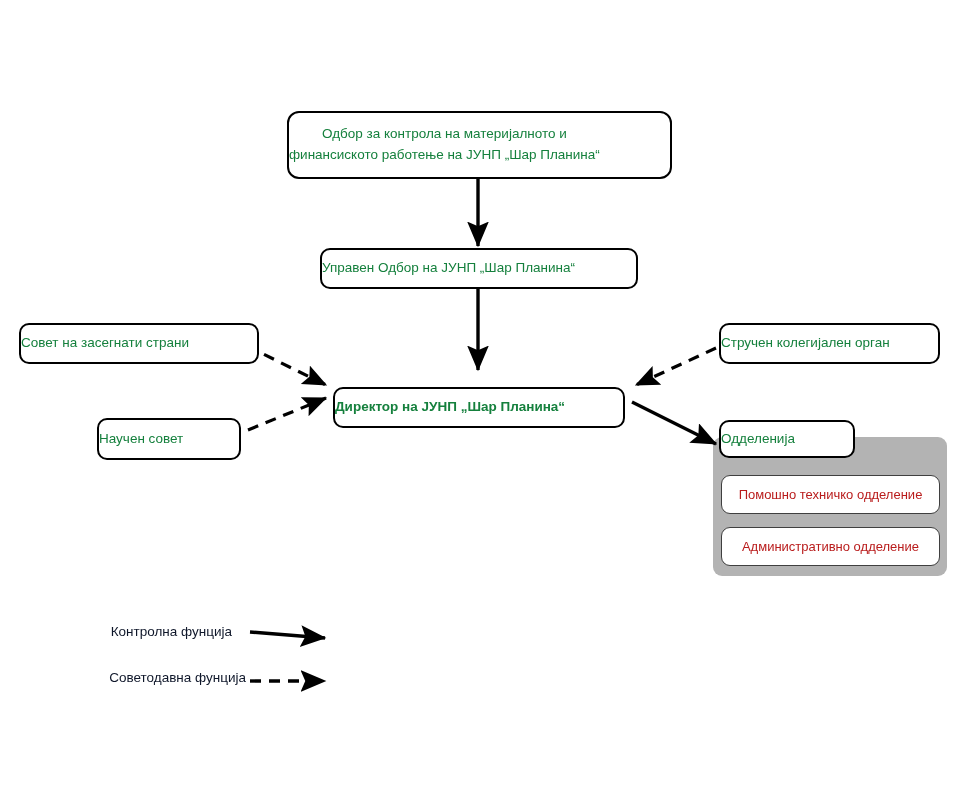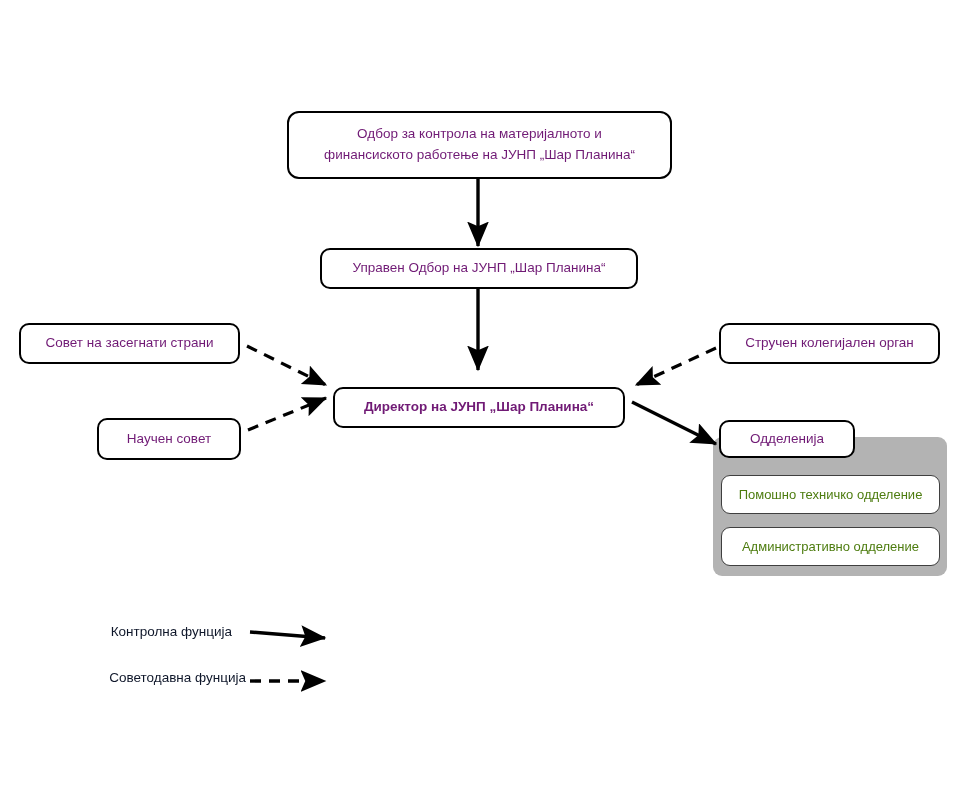--- a/index.html
+++ b/index.html
@@ -18,23 +18,22 @@
     overflow: hidden;
   }
   .node {
     position: absolute;
     box-sizing: border-box;
     background: #ffffff;
     border: 2.5px solid #000000;
     border-radius: 10px;
     display: flex;
     align-items: center;
-    justify-content: center;
     text-align: center;
-    color: #701a75;
+    color: #15803d;
     font-size: 13.5px;
     line-height: 1.55;
     padding: 2px 0;
     z-index: 3;
   }
   .node.two-line { font-size: 13.5px; }
 
   #group-panel {
     position: absolute;
     box-sizing: border-box;
@@ -45,21 +44,21 @@
   .subnode {
     position: absolute;
     box-sizing: border-box;
     background: #ffffff;
     border: 1.6px solid #3f3f3f;
     border-radius: 9px;
     display: flex;
     align-items: center;
     justify-content: center;
     text-align: center;
-    color: #4d7c0f;
+    color: #b91c1c;
     font-size: 13px;
     z-index: 2;
   }
   svg.edges {
     position: absolute;
     left: 0;
     top: 0;
     width: 960px;
     height: 788px;
     z-index: 2;
@@ -111,21 +110,21 @@
     <span>
       <span>Одбор за контрола  на материјалното и</span><br>
       <span>финансиското работење на ЈУНП „Шар Планина“</span>
     </span>
   </div>
 
   <div class="node" style="left:320px; top:248px; width:318px; height:41px;">Управен Одбор на ЈУНП „Шар Планина“</div>
 
   <div class="node" style="left:333px; top:387px; width:292px; height:41px;font-weight:bold;">Директор на ЈУНП „Шар Планина“</div>
 
-  <div class="node" style="left:19px; top:323px; width:221px; height:41px;">Совет на засегнати страни</div>
+  <div class="node" style="left:19px; top:323px; width:240px; height:41px;">Совет на засегнати страни</div>
 
   <div class="node" style="left:719px; top:323px; width:221px; height:41px;">Стручен колегијален орган</div>
 
   <div class="node" style="left:97px; top:418px; width:144px; height:42px;">Научен совет</div>
 
   <div class="node" style="left:719px; top:420px; width:136px; height:38px;">Одделенија</div>
 
   <div class="subnode" style="left:721px; top:475px; width:219px; height:39px;">Помошно техничко одделение</div>
 
   <div class="subnode" style="left:721px; top:527px; width:219px; height:39px;">Административно одделение</div>

